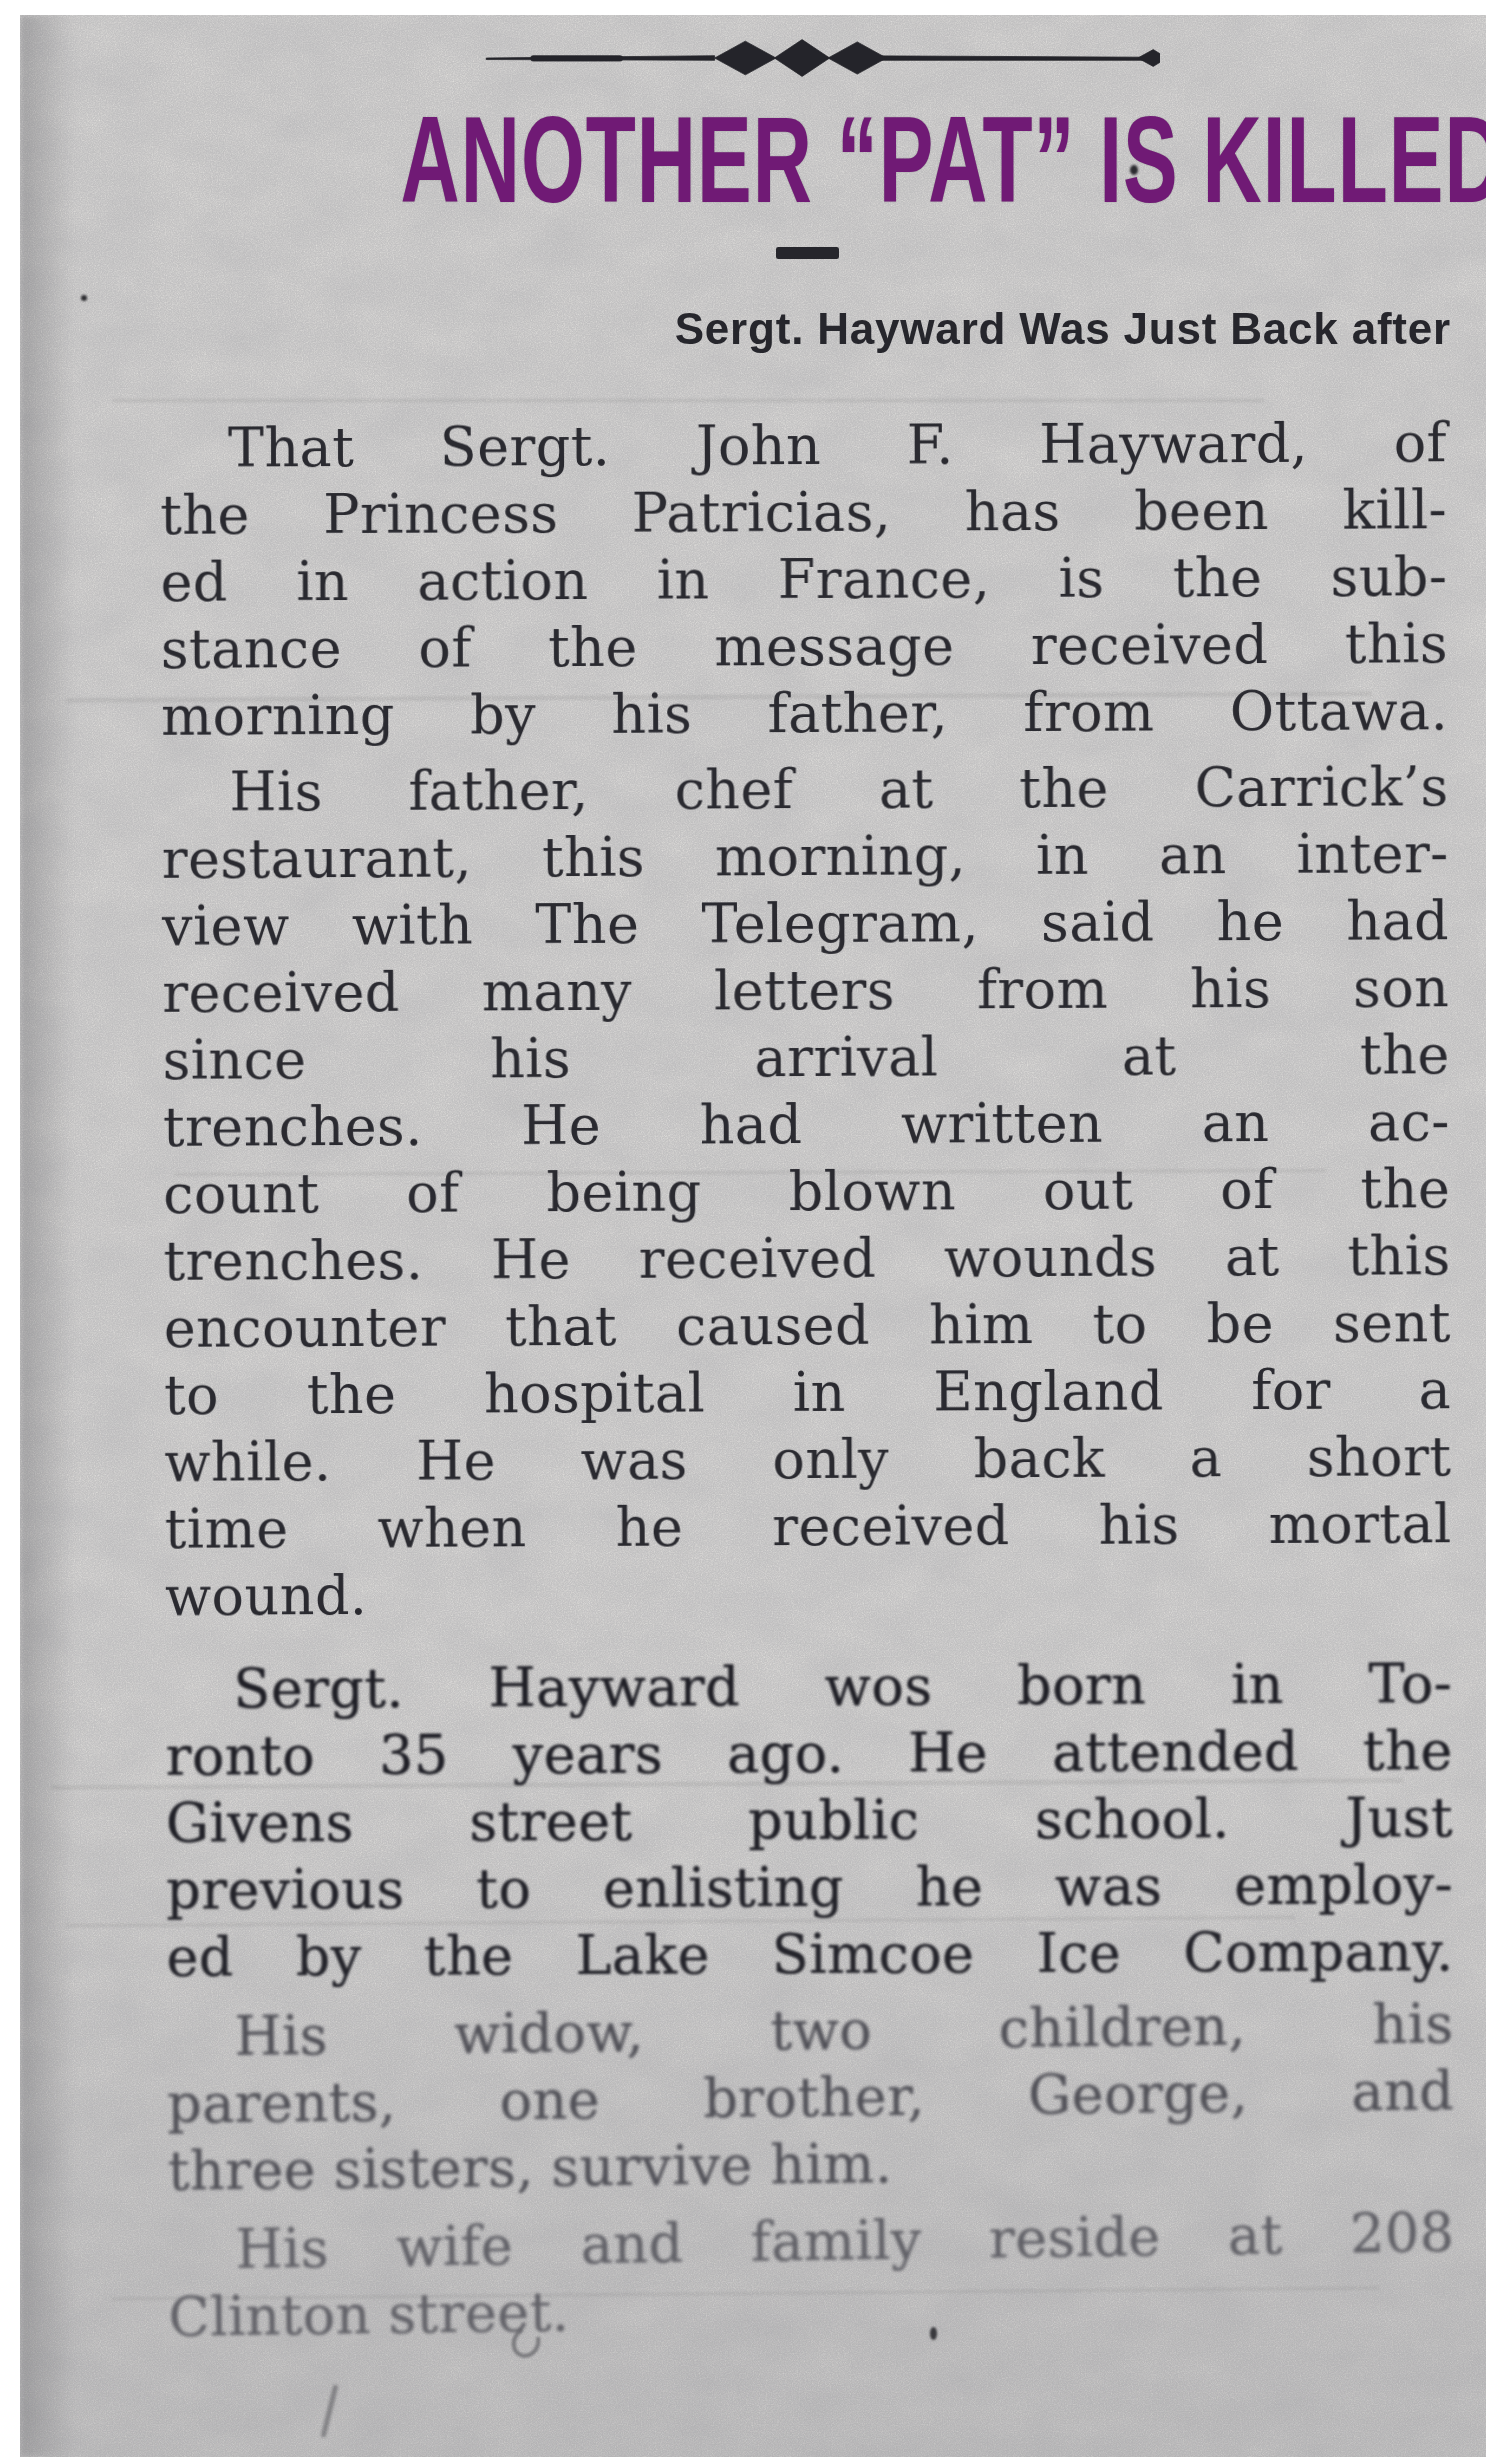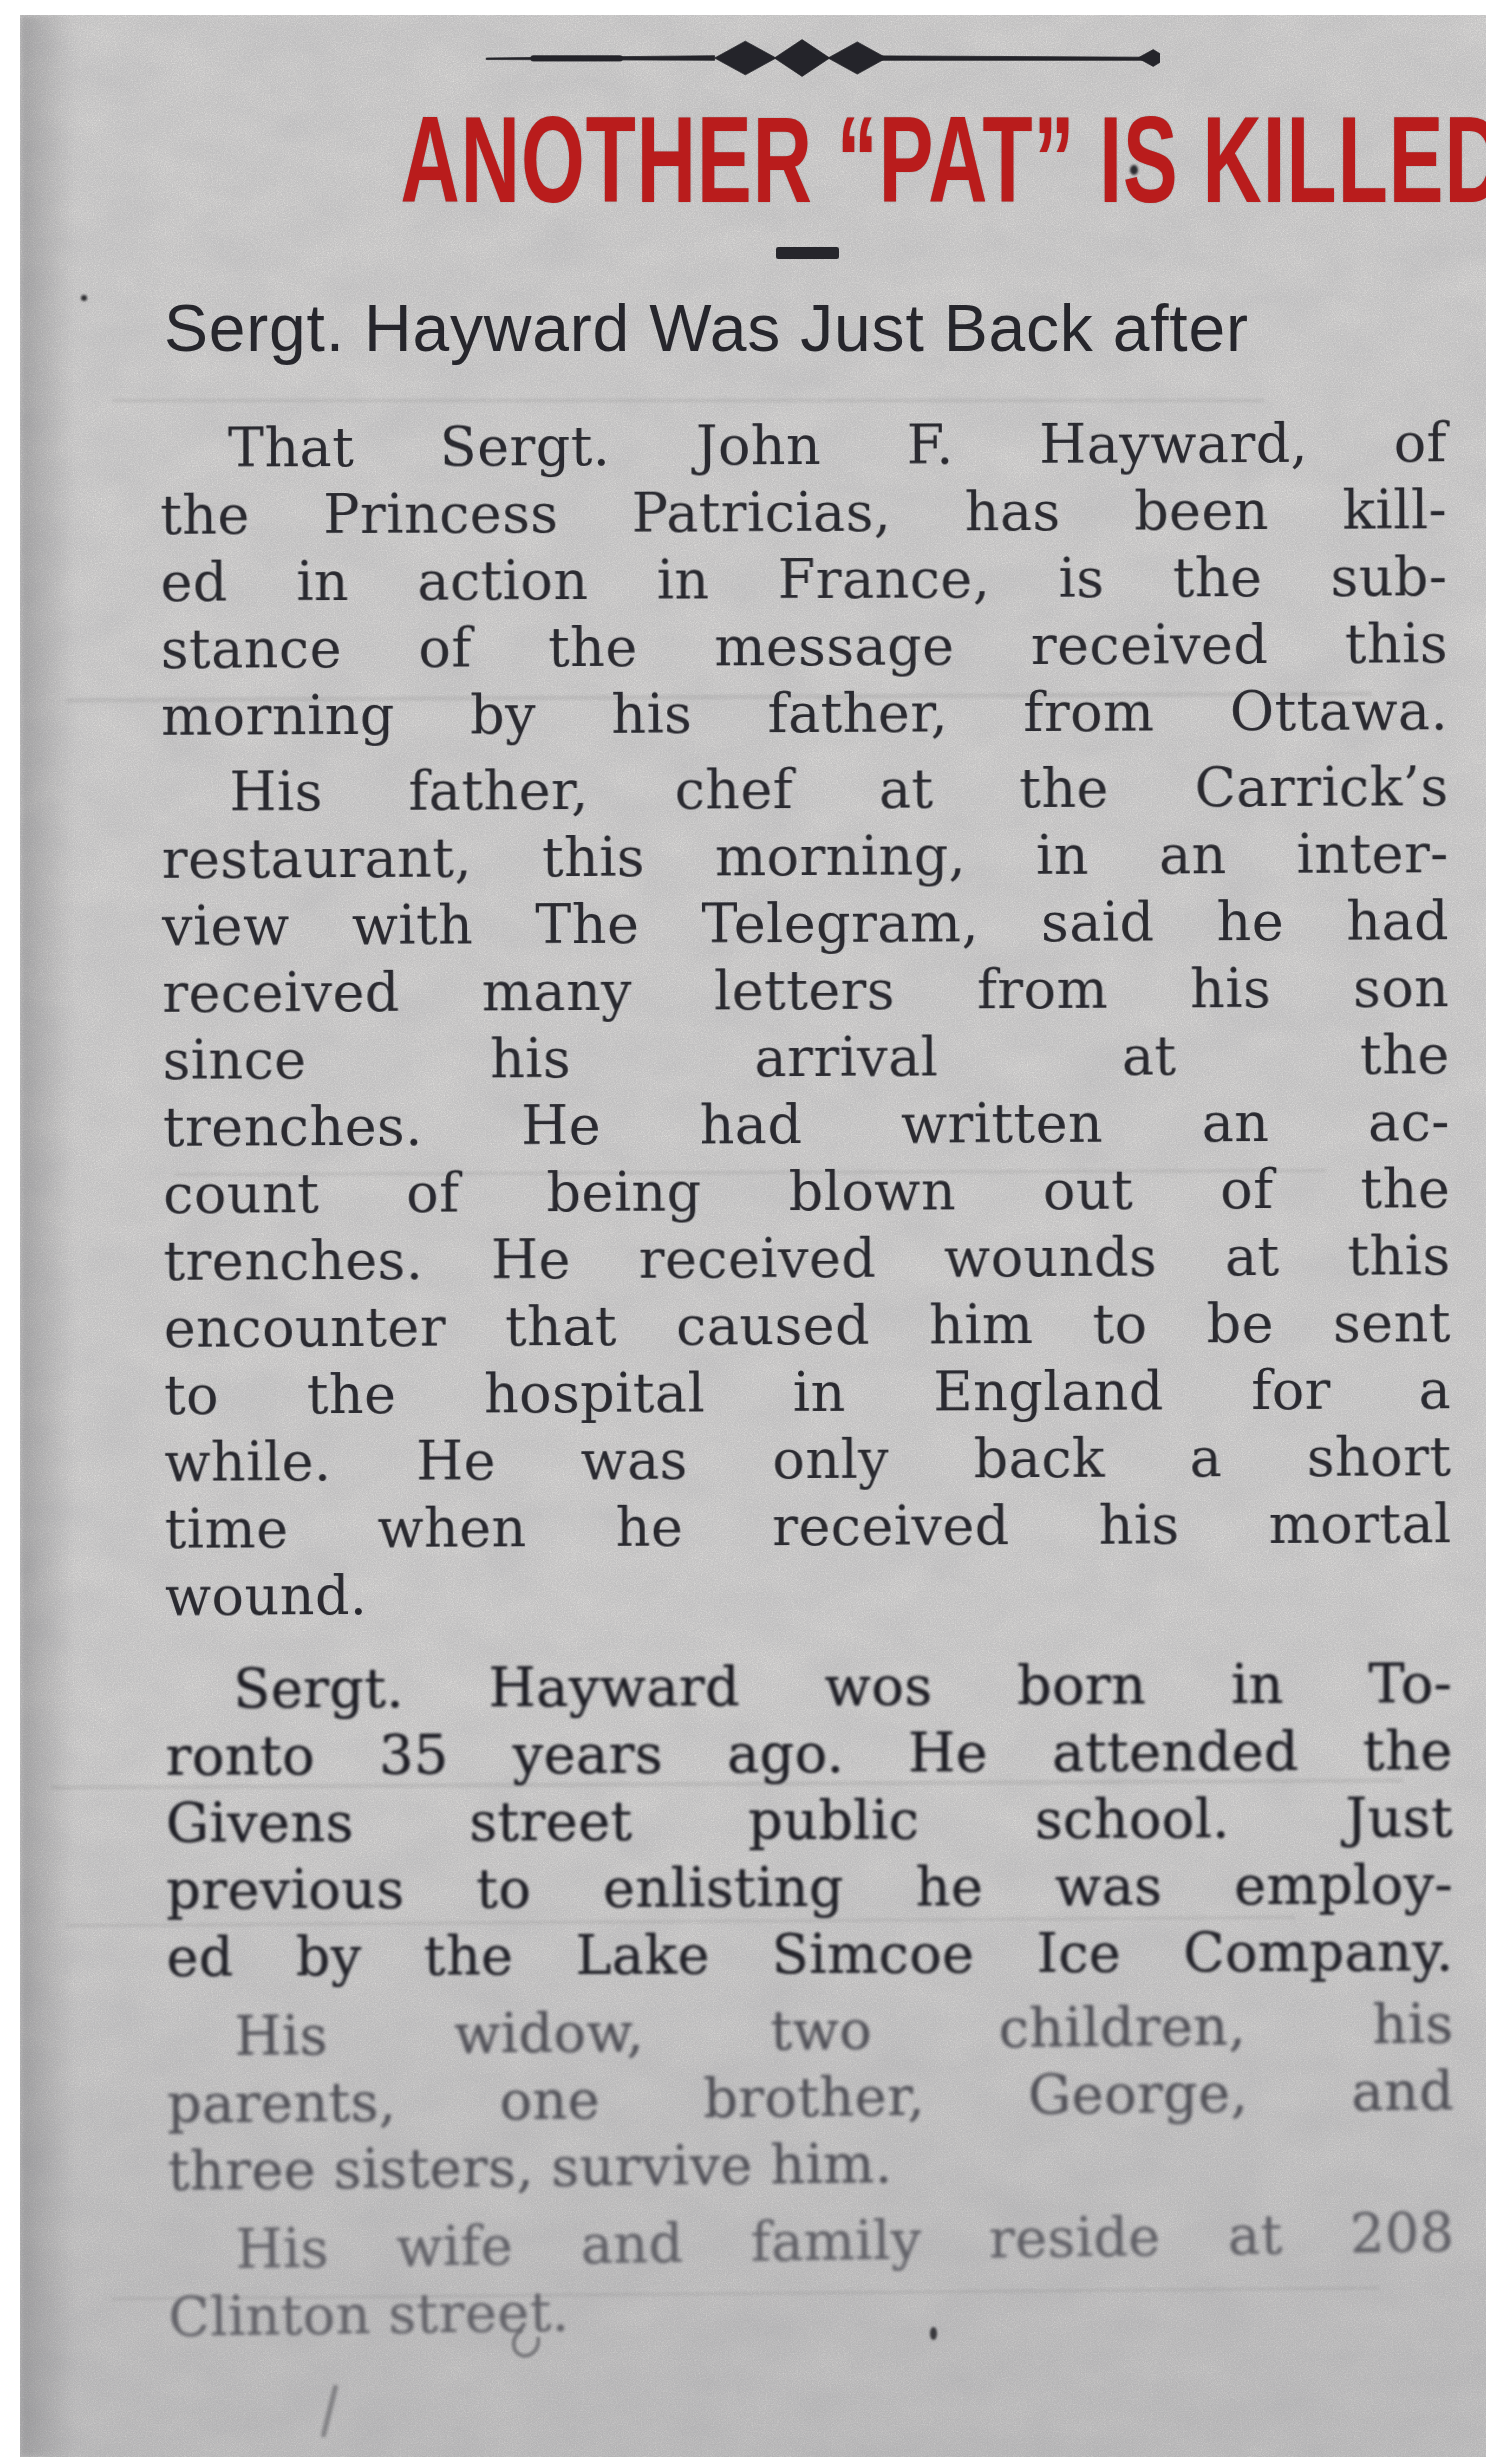--- a/index.html
+++ b/index.html
@@ -22,32 +22,32 @@
     background:linear-gradient(to bottom,rgba(120,120,125,0) 0%,rgba(120,120,125,0.14) 70%,rgba(130,130,135,0.20) 100%);
     pointer-events:none;
   }
   .streak{position:absolute;background:rgba(90,90,95,0.14);filter:blur(1.5px);pointer-events:none;}
   .speck{position:absolute;background:#2c2c30;border-radius:50%;filter:blur(0.8px);pointer-events:none;}
   .content{position:absolute;left:144px;top:20px;width:1287px;}
   .ornament{margin-left:320px;width:676px;height:46px;filter:blur(0.6px);}
   .headline{
     margin:14px 0 0 0;text-align:center;white-space:nowrap;
     font-family:"Liberation Sans","DejaVu Sans",sans-serif;font-weight:bold;
-    font-size:117px;line-height:123px;color:#b91c1c;
+    font-size:117px;line-height:123px;color:#701a75;
     filter:blur(0.7px);text-shadow:0 0 1.5px rgba(30,30,35,0.35);
   }
   .headline .hl-inner{display:inline-block;transform:scaleX(0.70) scaleY(1.04);transform-origin:50% 50%;letter-spacing:1.5px;}
   .divider{
     width:63px;height:11.5px;background:#26262c;border-radius:2.3px;
     margin:26px auto 0 auto;filter:blur(0.6px);
   }
   .subhead{
-    margin:31px 0 0 0;text-align:left;
-    font-family:"Liberation Sans","DejaVu Sans",sans-serif;font-weight:normal;
-    font-size:66px;line-height:77px;color:#26262c;
+    margin:31px 0 0 0;text-align:right;
+    font-family:"Liberation Sans","DejaVu Sans",sans-serif;font-weight:bold;
+    font-size:44px;line-height:77px;color:#26262c;
     filter:blur(0.6px);letter-spacing:0.8px;
   }
   .body{margin-top:45px;transform:rotate(-0.25deg);}
   .para{margin:0 0 9.2px 0;}
   .line{
     font-size:54px;line-height:67px;letter-spacing:0.4px;
     text-align:justify;text-align-last:justify;white-space:normal;
   }
   .line.first{padding-left:68px;}
   .line.nojust{text-align-last:left;}

